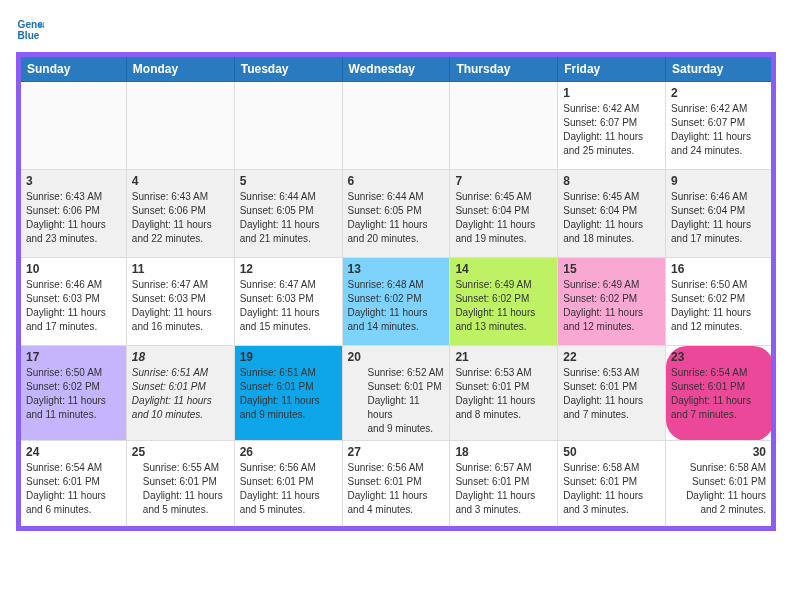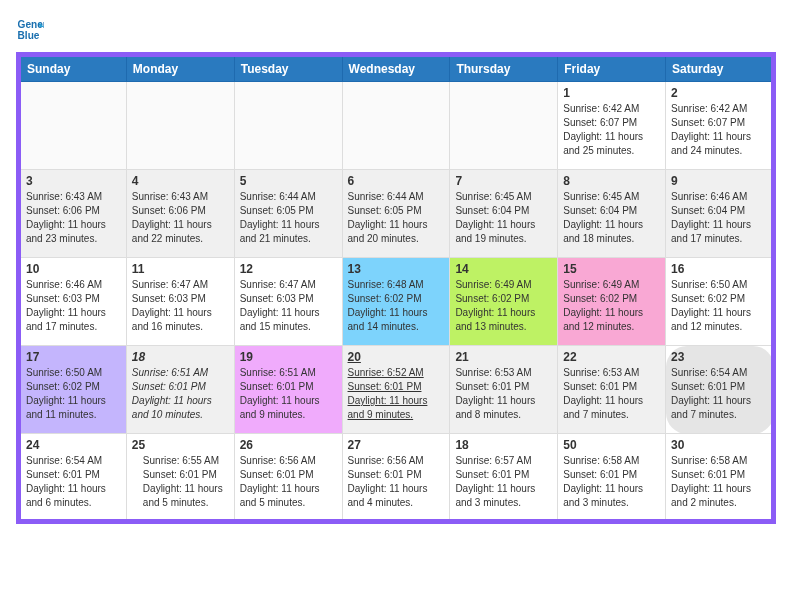--- a/index.html
+++ b/index.html
@@ -241,49 +241,49 @@
 Daylight: 11 hours
 and 11 minutes.</div>
         </td>
         <td style="background: rgb(240, 240, 240); font-style: italic;">
           <div class="day-number">18</div>
           <div class="day-info" style="white-space: pre-line;">Sunrise: 6:51 AM
 Sunset: 6:01 PM
 Daylight: 11 hours
 and 10 minutes.</div>
         </td>
-        <td style="background: #f0abfc;">
+        <td style="background: #0ea5e9;">
           <div class="day-number">19</div>
           <div class="day-info" style="white-space: pre-line;">Sunrise: 6:51 AM
 Sunset: 6:01 PM
 Daylight: 11 hours
 and 9 minutes.</div>
         </td>
-        <td style="background: rgb(240, 240, 240); text-decoration: underline;">
+        <td style="background: rgb(240, 240, 240);">
           <div class="day-number">20</div>
-          <div class="day-info" style="white-space: pre-line;">Sunrise: 6:52 AM
+          <div class="day-info" style="white-space: pre-line; margin-left: 20px;">Sunrise: 6:52 AM
 Sunset: 6:01 PM
 Daylight: 11 hours
 and 9 minutes.</div>
         </td>
         <td style="background: rgb(240, 240, 240);">
           <div class="day-number">21</div>
           <div class="day-info" style="white-space: pre-line;">Sunrise: 6:53 AM
 Sunset: 6:01 PM
 Daylight: 11 hours
 and 8 minutes.</div>
         </td>
         <td style="background: rgb(240, 240, 240);">
           <div class="day-number">22</div>
           <div class="day-info" style="white-space: pre-line;">Sunrise: 6:53 AM
 Sunset: 6:01 PM
 Daylight: 11 hours
 and 7 minutes.</div>
         </td>
-        <td style="background: #e5e5e5; border-radius: 21px;">
+        <td style="background: #ec4899; border-radius: 21px;">
           <div class="day-number">23</div>
           <div class="day-info" style="white-space: pre-line;">Sunrise: 6:54 AM
 Sunset: 6:01 PM
 Daylight: 11 hours
 and 7 minutes.</div>
         </td>
       </tr>
       <tr>
         <td style="background: rgb(255, 255, 255);">
           <div class="day-number">24</div>
@@ -320,21 +320,21 @@
 Daylight: 11 hours
 and 3 minutes.</div>
         </td>
         <td style="background: rgb(255, 255, 255);">
           <div class="day-number">50</div>
           <div class="day-info" style="white-space: pre-line;">Sunrise: 6:58 AM
 Sunset: 6:01 PM
 Daylight: 11 hours
 and 3 minutes.</div>
         </td>
-        <td style="background: rgb(255, 255, 255);">
+        <td style="background: rgb(255, 255, 255); text-align: right;">
           <div class="day-number">30</div>
           <div class="day-info" style="white-space: pre-line;">Sunrise: 6:58 AM
 Sunset: 6:01 PM
 Daylight: 11 hours
 and 2 minutes.</div>
         </td>
       </tr>
     </tbody>
 </table>
 

